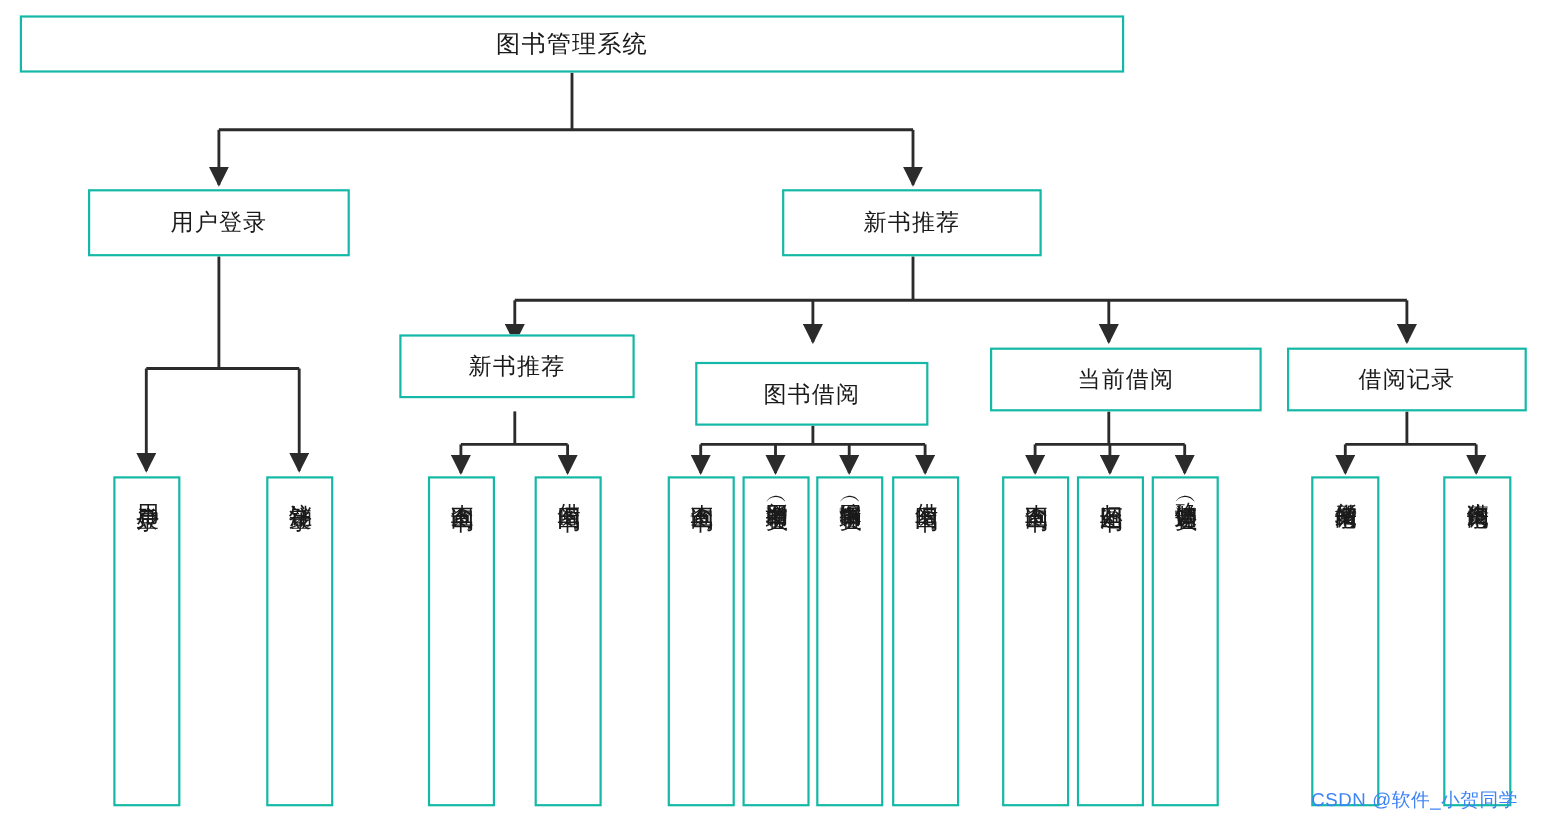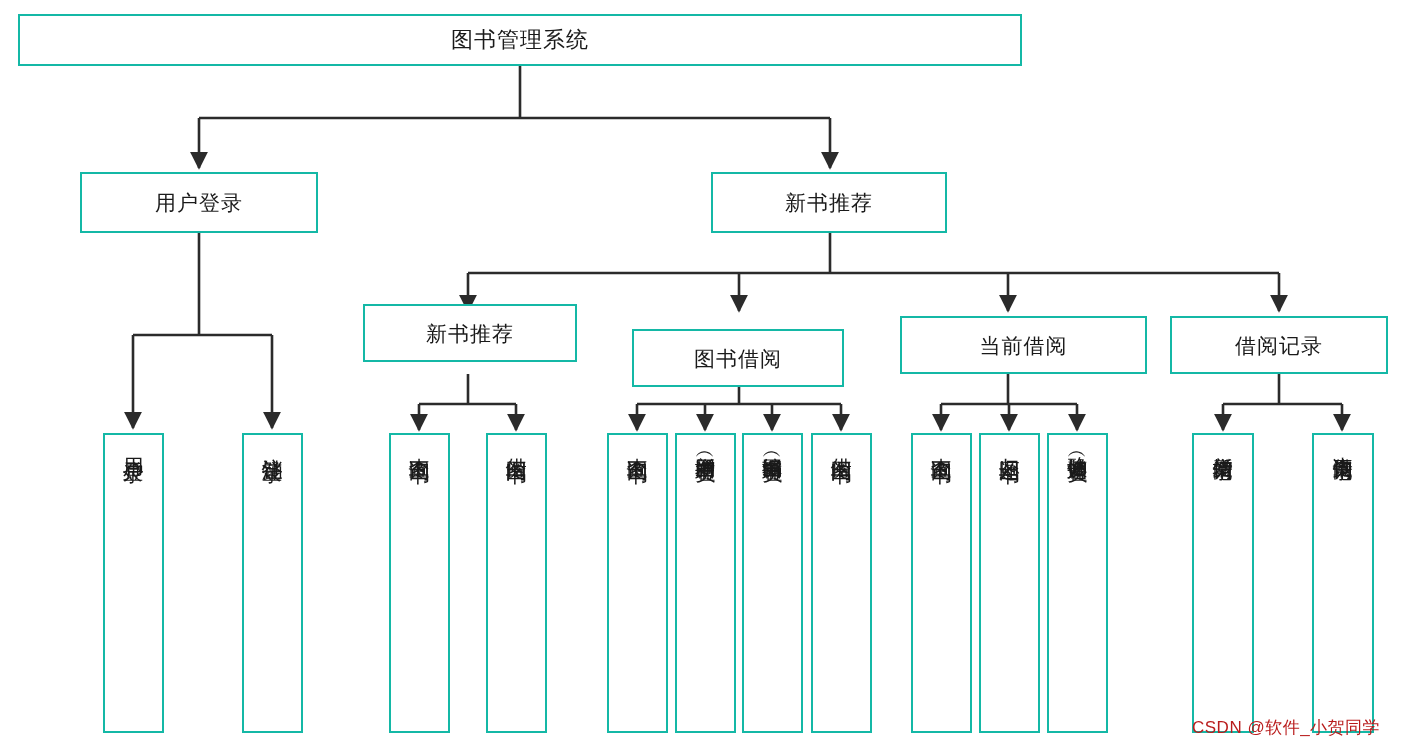--- a/index.html
+++ b/index.html
@@ -60,21 +60,21 @@
     line-height: 1.12;
     letter-spacing: 2px;
     white-space: nowrap;
   }
   .leaf.tall-text .node-label {
     font-size: 20px;
     letter-spacing: 1px;
   }
   .watermark {
     position: absolute;
-    color: #b91c1c;
+    color: #3b82f6;
     font-size: 17px;
     white-space: nowrap;
     letter-spacing: 0.5px;
     font-family: "Liberation Sans", "DejaVu Sans", sans-serif;
   }
 </style>
 </head>
 <body>
 
 <div id="canvas">

